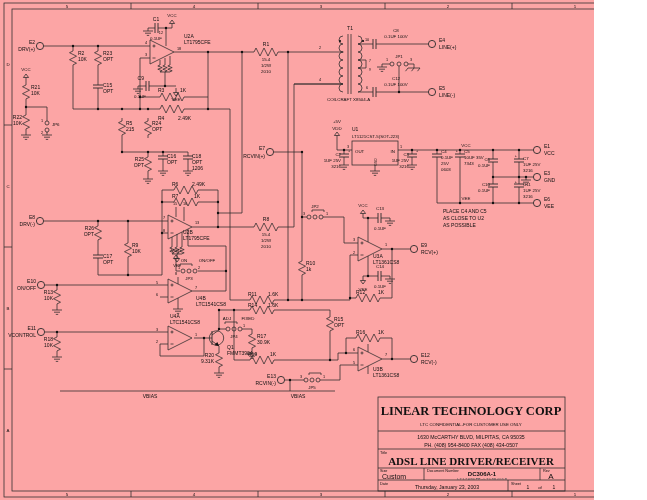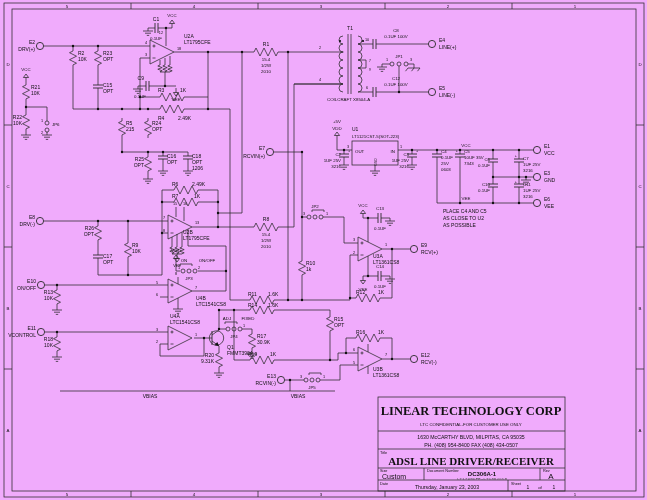--- a/index.html
+++ b/index.html
@@ -1,16 +1,16 @@
 <!DOCTYPE html>
 <html><head>
 <meta charset="utf-8">
 <style>
   html,body{margin:0;padding:0;background:#fff;}
-  #page{width:647px;height:500px;background:#f0abfc;position:relative;overflow:hidden;}
+  #page{width:594px;height:500px;background:#fca5a5;position:relative;overflow:hidden;}
   svg text{font-family:"Liberation Sans",sans-serif;fill:#111;}
   .w{stroke:#2a2a2a;stroke-width:.75;fill:none;}
   .w2{stroke:#2a2a2a;stroke-width:.9;fill:none;}
   .dot{fill:#111;stroke:none;}
   .t5{font-size:5px;} .t45{font-size:4.4px;} .t4{font-size:3.8px;} .t35{font-size:3.3px;}
   .t52{font-size:5.2px;} .t6{font-size:6px;font-weight:bold;} .t7{font-size:7px;} .t8{font-size:8px;}
   .ser{font-family:"Liberation Serif",serif;font-weight:bold;}
   .m{text-anchor:middle;} .e{text-anchor:end;}
   .sub{fill:#555;font-family:"Liberation Mono",monospace;}
 </style>

